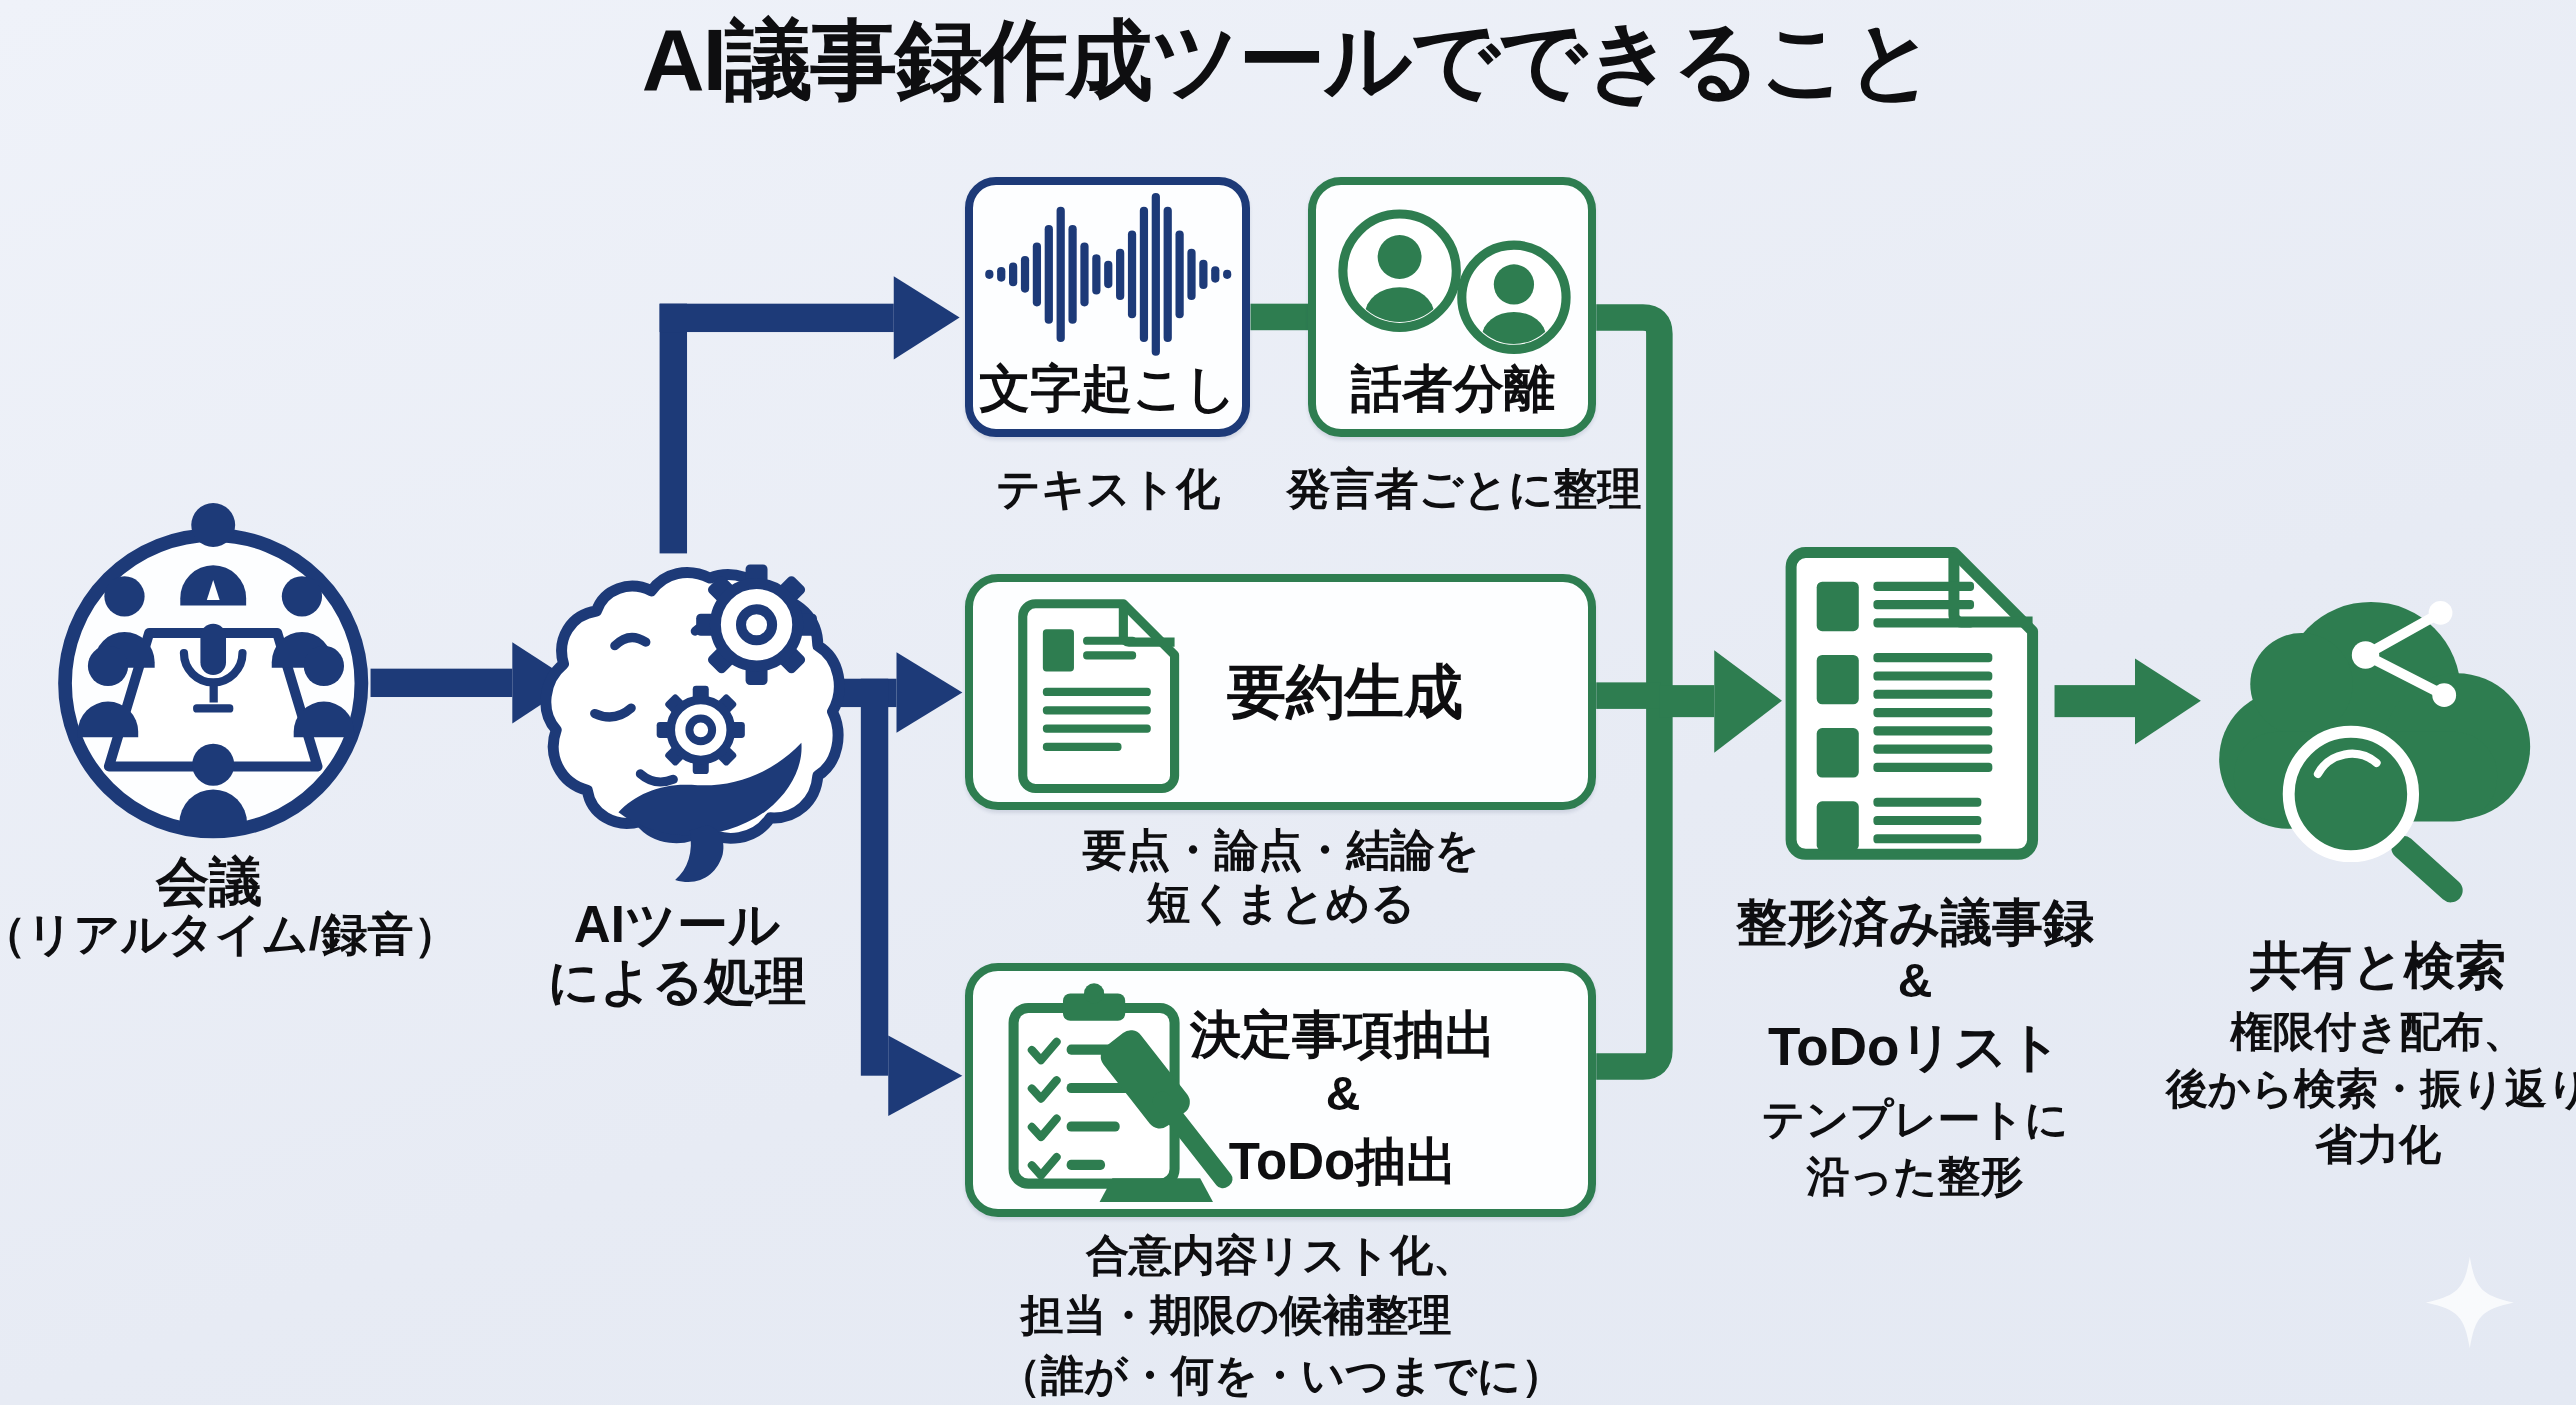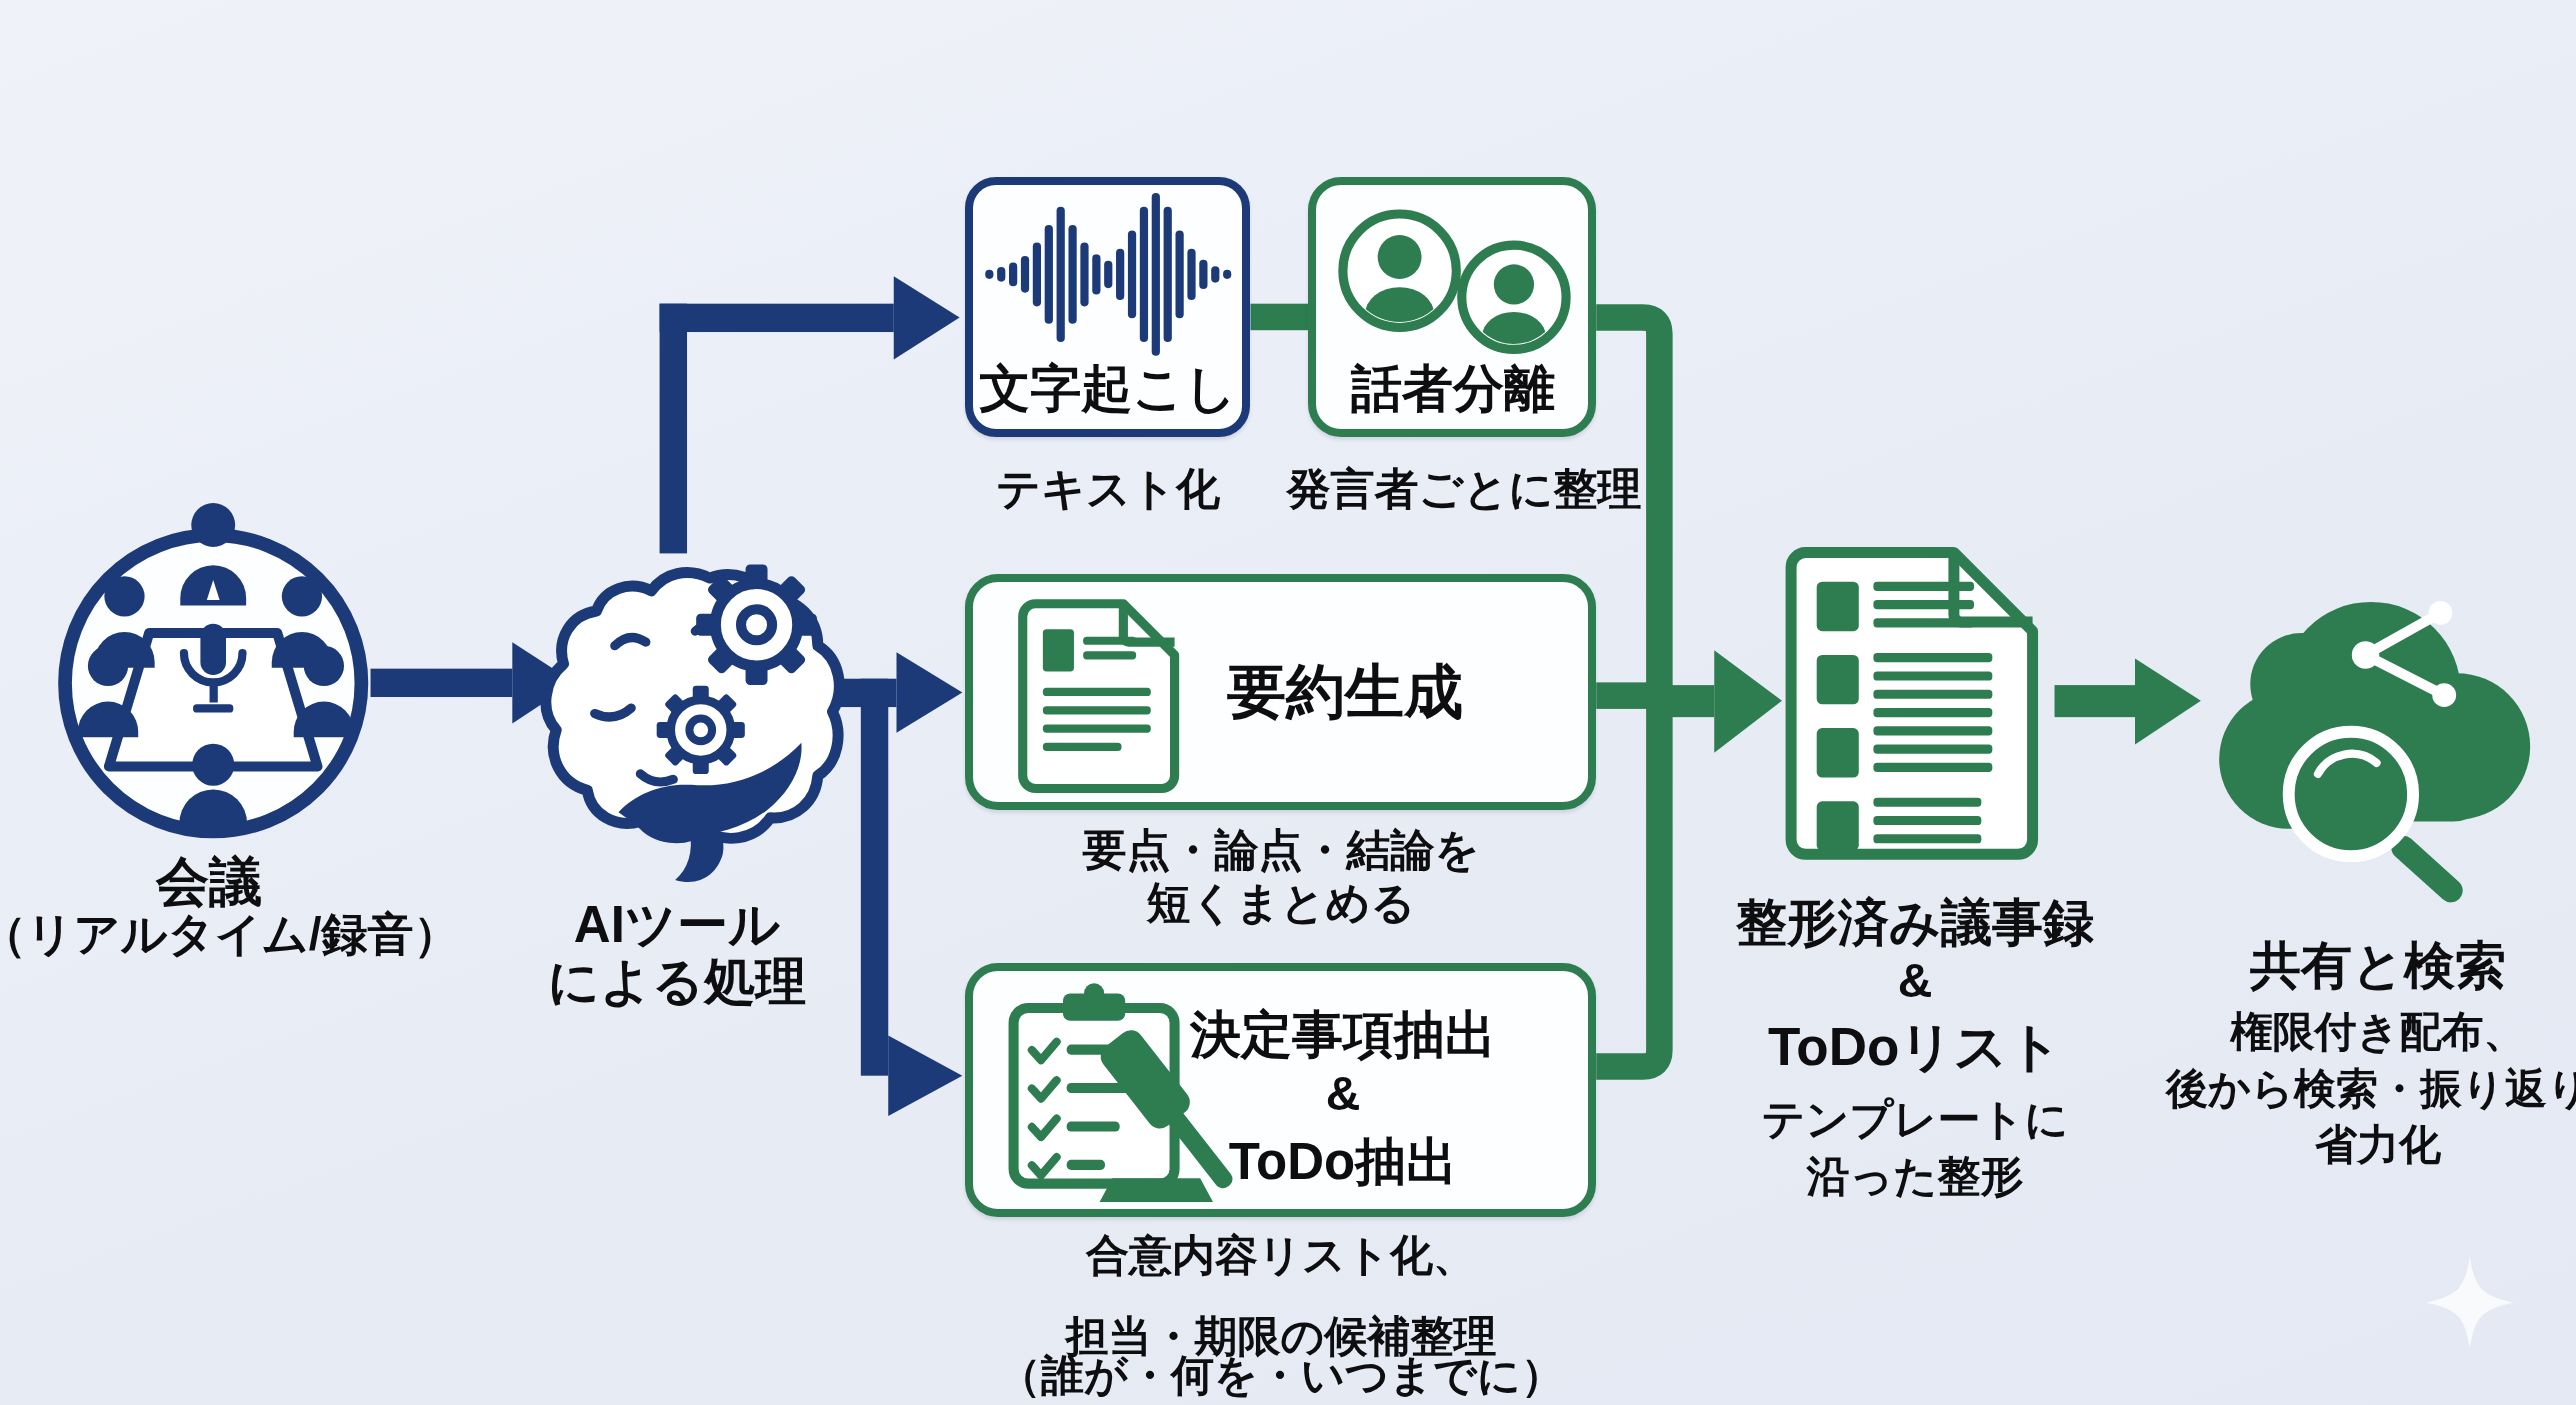--- a/index.html
+++ b/index.html
@@ -270,20 +270,21 @@
             <rect class="fg" x="-6" y="-13" width="96" height="26" rx="13"></rect>
           </g>
         <circle cx="2570" cy="868" r="68" fill="var(--green)" stroke="#fff" stroke-width="13"></circle>
         <path d="M2534,846 a42,42 0 0 1 64,-12" fill="none" stroke="#fff" stroke-width="9" stroke-linecap="round"></path>
       </g>
     </g>
 
     <path d="M2700,1374 C2706,1408 2712,1416 2748,1424 C2712,1432 2706,1440 2700,1474 C2694,1440 2688,1432 2652,1424 C2688,1416 2694,1408 2700,1374 Z" fill="#ffffff" opacity="0.75"></path>
   </svg>
 
+  <div class="t ttl" style="left:1288px;top:59px;font-size:87px;">AI議事録作成ツールでできること</div>
 
   <div class="t" style="left:209px;top:881px;font-size:53px;">会議</div>
   <div class="t" style="left:220px;top:934px;font-size:46px;">（リアルタイム/録音）</div>
 
   <div class="t" style="left:677px;top:924px;font-size:51px;">AIツール</div>
   <div class="t" style="left:677px;top:981px;font-size:51px;">による処理</div>
 
   <div class="t" style="left:1108px;top:388px;font-size:51px;">文字起こし</div>
   <div class="t cap" style="left:1108px;top:489px;font-size:44px;">テキスト化</div>
 
@@ -291,21 +292,21 @@
   <div class="t cap" style="left:1464px;top:489px;font-size:44px;text-align:right;">発言者ごとに整理</div>
 
   <div class="t" style="left:1345px;top:692px;font-size:59px;">要約生成</div>
   <div class="t cap" style="left:1281px;top:850px;font-size:44px;">要点・論点・結論を</div>
   <div class="t cap" style="left:1281px;top:903px;font-size:44px;">短くまとめる</div>
 
   <div class="t" style="left:1343px;top:1034px;font-size:51px;">決定事項抽出</div>
   <div class="t" style="left:1343px;top:1094px;font-size:48px;">&amp;</div>
   <div class="t" style="left:1343px;top:1153px;font-size:51px;margin-top:8px;">ToDo抽出</div>
   <div class="t cap" style="left:1281px;top:1255px;font-size:43px;">合意内容リスト化、</div>
-  <div class="t cap" style="left:1281px;top:1315px;font-size:43px;margin-top:21px;">担当・期限の候補整理</div>
+  <div class="t cap" style="left:1236px;top:1315px;font-size:43px;">担当・期限の候補整理</div>
   <div class="t cap" style="left:1281px;top:1375px;font-size:43px;">（誰が・何を・いつまでに）</div>
 
   <div class="t" style="left:1915px;top:922px;font-size:51px;">整形済み議事録</div>
   <div class="t" style="left:1915px;top:981px;font-size:48px;">&amp;</div>
   <div class="t" style="left:1915px;top:1046px;font-size:53px;">ToDoリスト</div>
   <div class="t cap" style="left:1915px;top:1119px;font-size:43px;">テンプレートに</div>
   <div class="t cap" style="left:1915px;top:1176px;font-size:43px;">沿った整形</div>
 
   <div class="t" style="left:2378px;top:965px;font-size:51px;">共有と検索</div>
   <div class="t cap" style="left:2378px;top:1032px;font-size:42px;">権限付き配布、</div>

